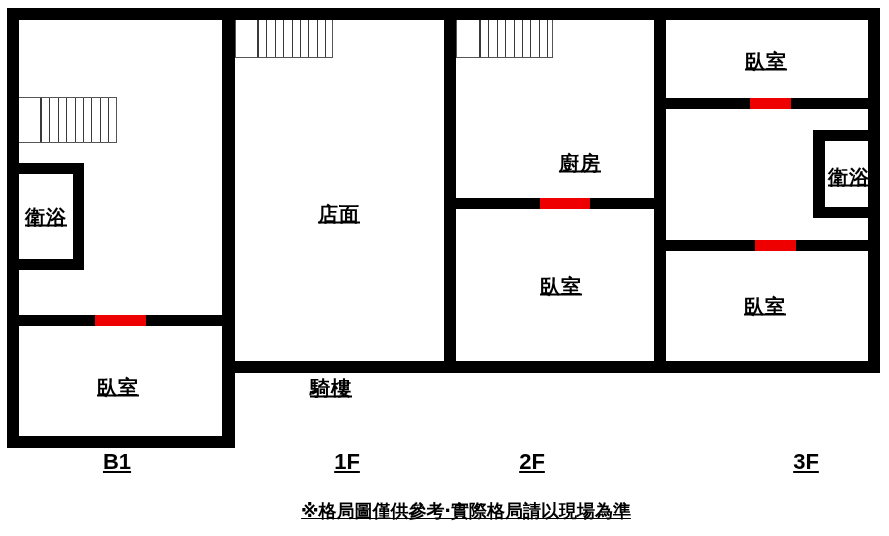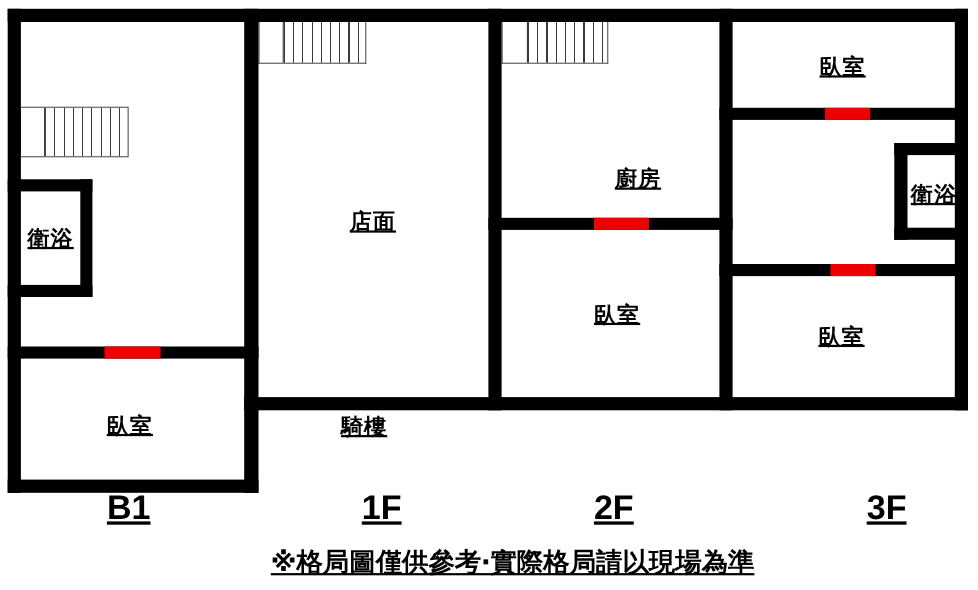--- a/index.html
+++ b/index.html
@@ -46,22 +46,22 @@
   .label {
     position: absolute;
     transform: translate(-50%, -50%);
     white-space: nowrap;
     z-index: 4;
     font-weight: 600;
     letter-spacing: 1px;
     text-decoration: underline;
   }
   .room-label { font-size: 20px; }
-  .floor-label { font-size: 31px; letter-spacing: 0; }
-  .disclaimer { font-size: 24px; letter-spacing: 0; }
+  .floor-label { font-size: 22px; letter-spacing: 0; }
+  .disclaimer { font-size: 18px; letter-spacing: 0; }
 </style>
 </head>
 <body>
 
 <div class="plan">
 
   <div class="wall" style="left:7px;   top:8px;   width:873px; height:12px;"></div>
   <div class="wall" style="left:7px;   top:8px;   width:12px;  height:440px;"></div>
   <div class="wall" style="left:868px; top:8px;   width:12px;  height:365px;"></div>
   <div class="wall" style="left:222px; top:361px; width:658px; height:12px;"></div>
@@ -96,27 +96,27 @@
     <div class="hatch" style="width:75px;"></div>
   </div>
   <div class="stairs" style="left:456px; top:20px; width:97px; height:38px; border-top:none;">
     <div class="hatch" style="width:73px;"></div>
   </div>
 
   <div class="label room-label" style="left:46px;  top:217px;">衛浴</div>
   <div class="label room-label" style="left:118px; top:387px;">臥室</div>
   <div class="label floor-label" style="left:117px; top:462px;">B1</div>
 
-  <div class="label room-label" style="left:339px; top:202px;">店面</div>
+  <div class="label room-label" style="left:339px; top:214px;">店面</div>
   <div class="label room-label" style="left:331px; top:388px;">騎樓</div>
   <div class="label floor-label" style="left:347px; top:462px;">1F</div>
 
   <div class="label room-label" style="left:580px; top:126px;margin-top:37px;">廚房</div>
   <div class="label room-label" style="left:561px; top:286px;">臥室</div>
-  <div class="label floor-label" style="left:558px; top:462px;">2F</div>
+  <div class="label floor-label" style="left:532px; top:462px;">2F</div>
 
   <div class="label room-label" style="left:766px; top:61px;">臥室</div>
   <div class="label room-label" style="left:849px; top:177px;">衛浴</div>
   <div class="label room-label" style="left:765px; top:306px;">臥室</div>
   <div class="label floor-label" style="left:806px; top:462px;">3F</div>
 
   <div class="label disclaimer" style="left:466px; top:511px;">※格局圖僅供參考‧實際格局請以現場為準</div>
 
 </div>
 

